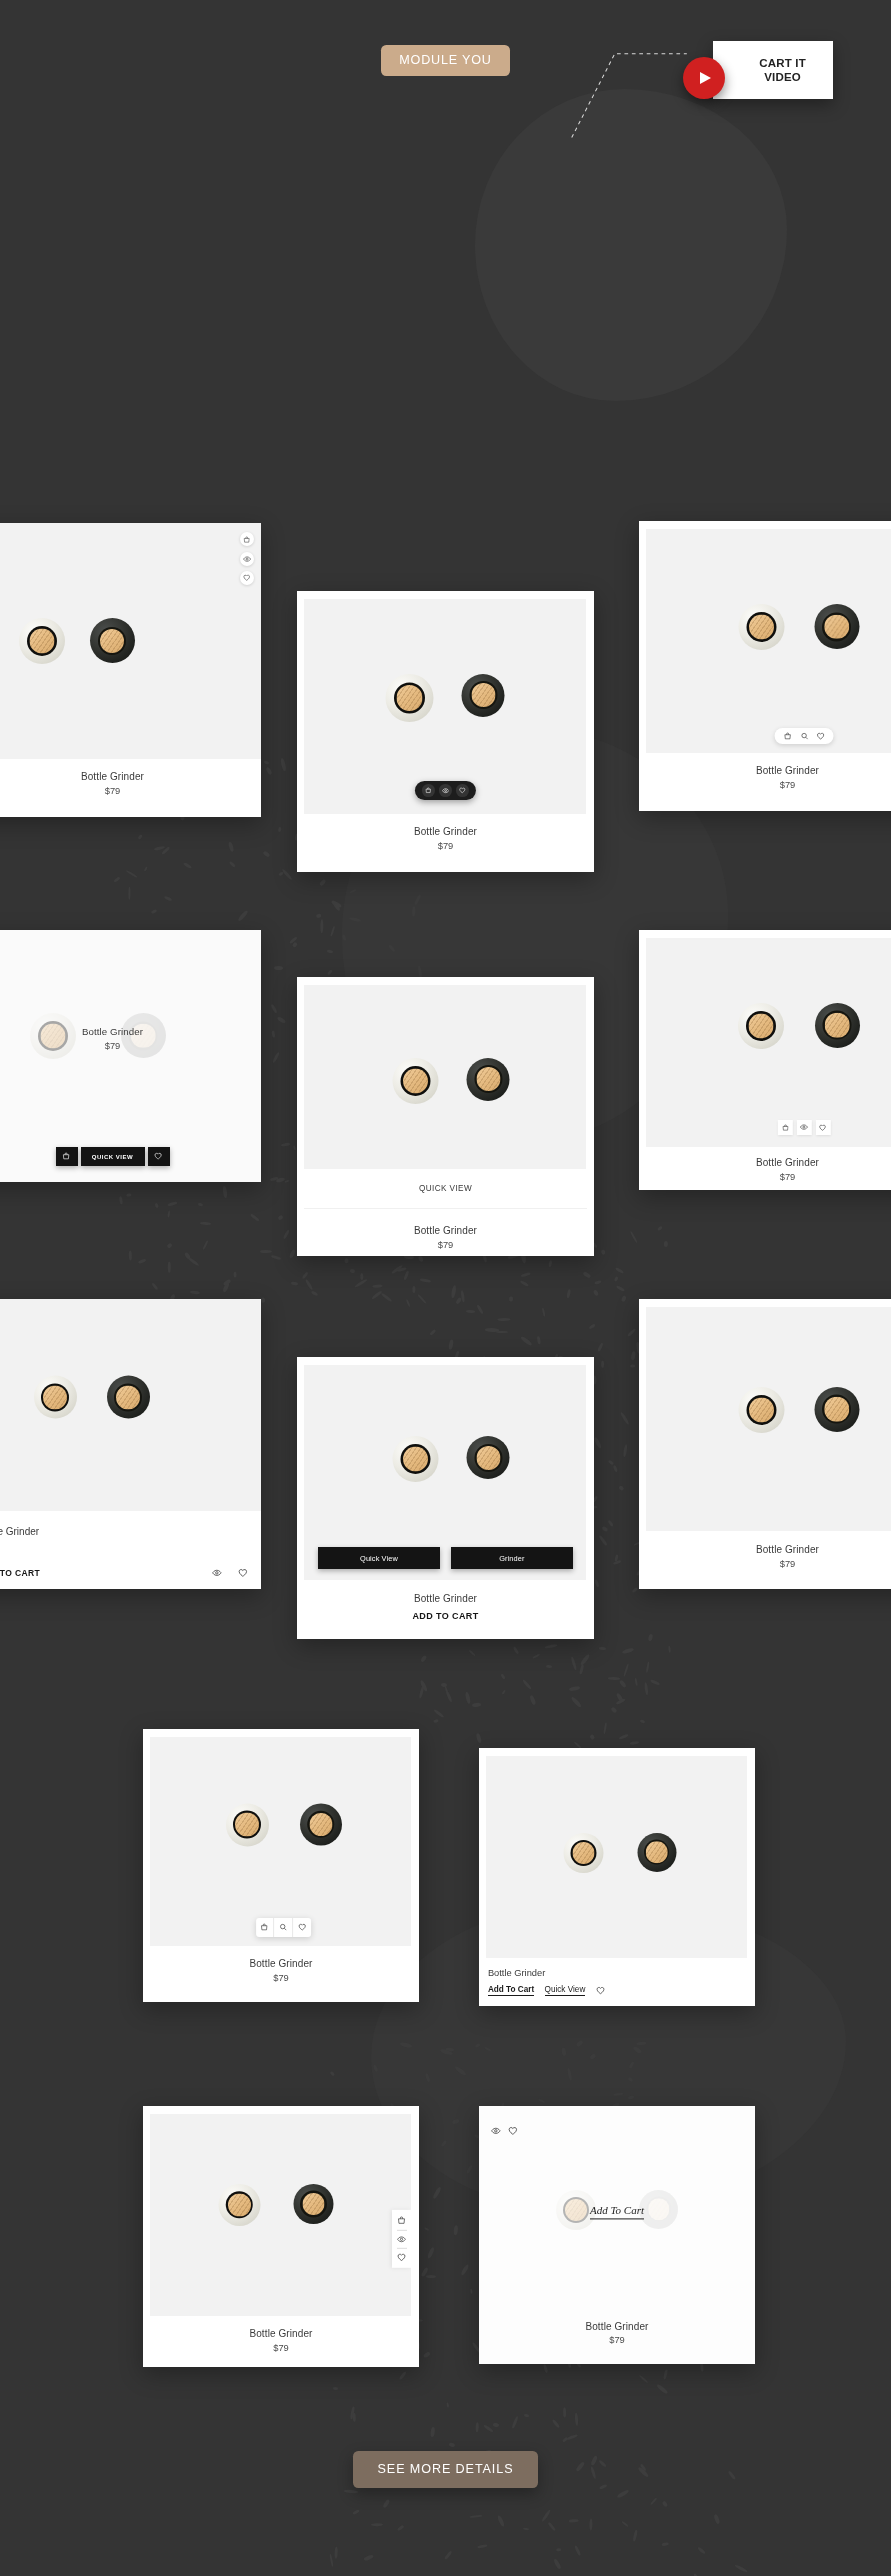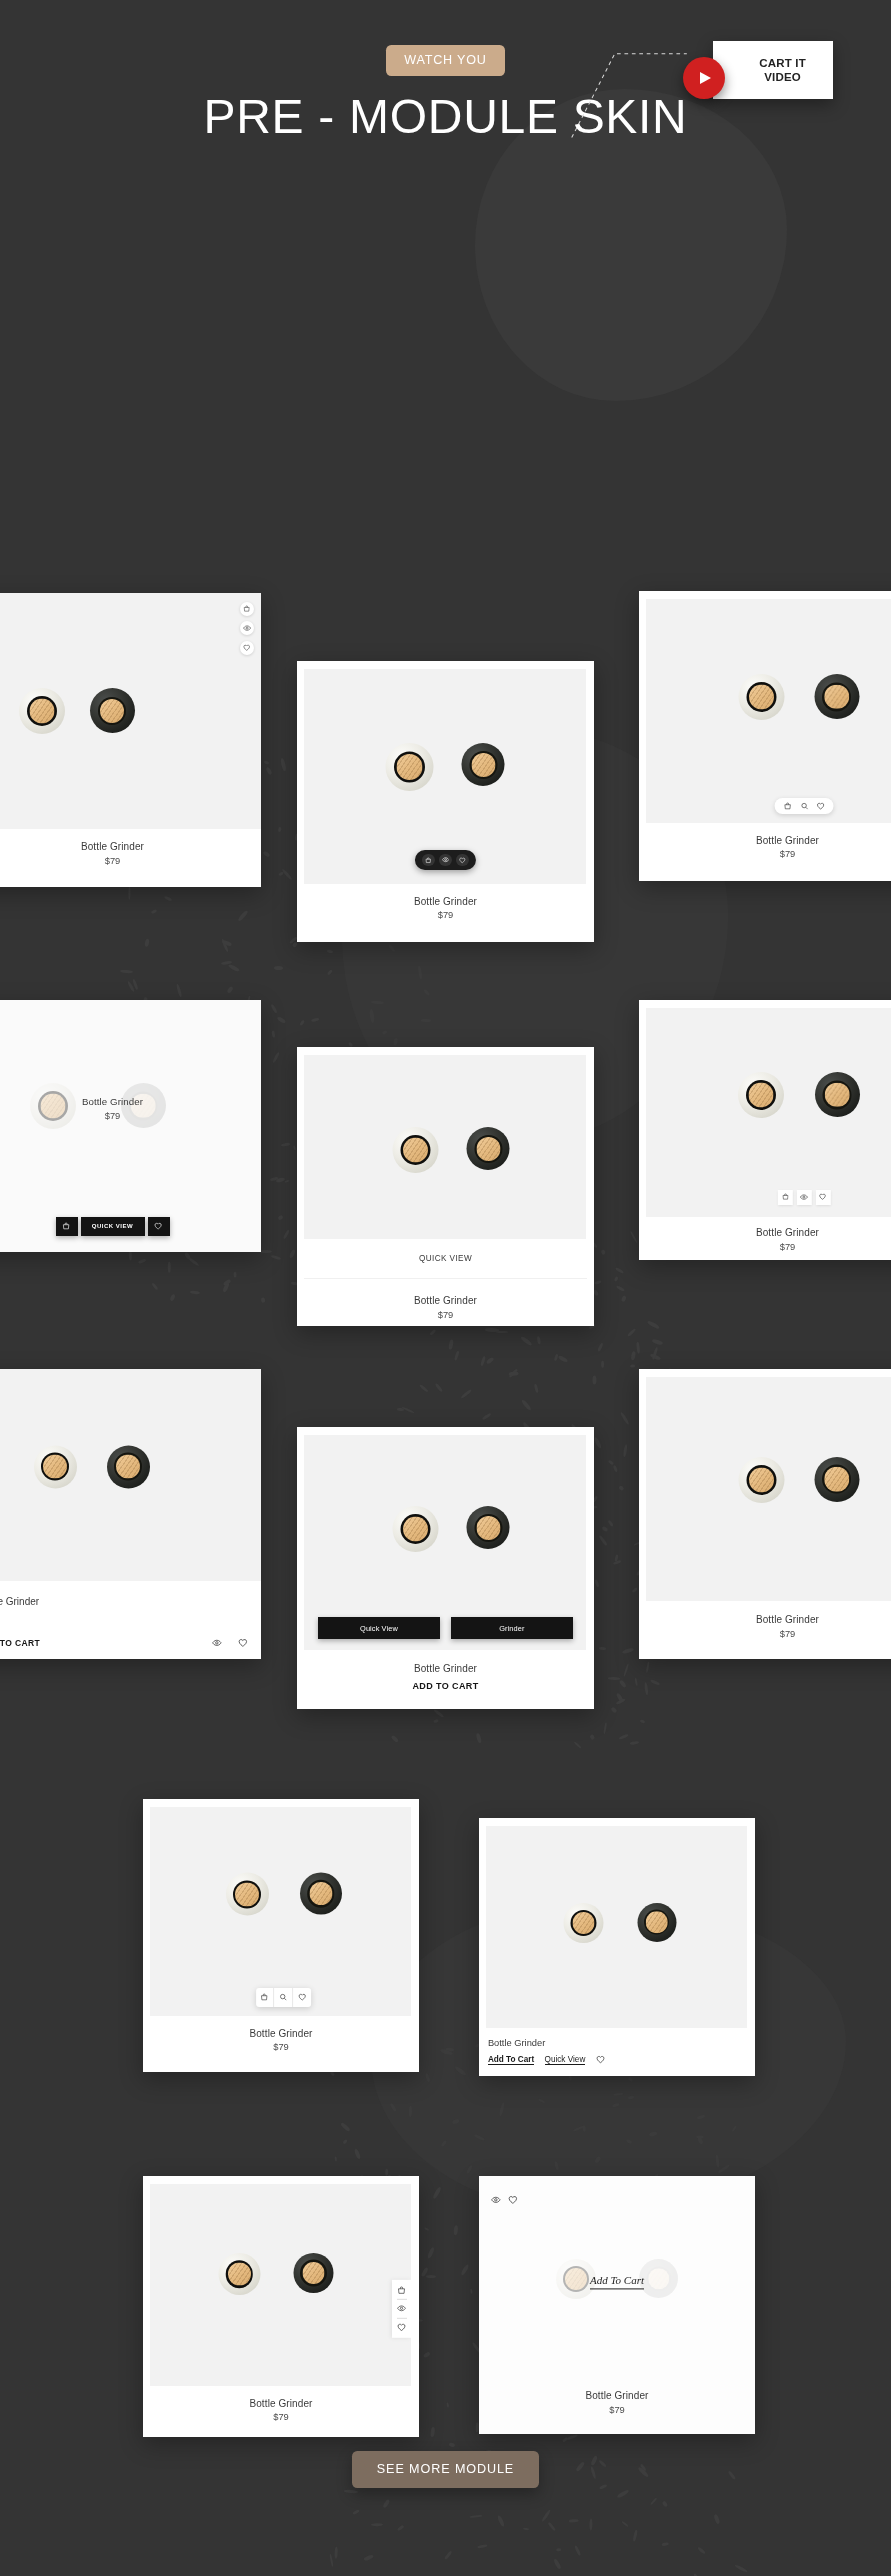--- a/index.html
+++ b/index.html
@@ -770,22 +770,21 @@
 
   <div class="watch-wrap">
     <div class="watch-card">
       <div class="play-btn">
         <div class="play-tri"></div>
       </div>
       <div class="watch-text">CART IT VIDEO</div>
     </div>
   </div>
 
-  <div class="offer-badge">WATCH YOU</div>
-  <h1 class="hero-title">PRE - MODULE SKIN</h1>
+  <div class="offer-badge">MODULE YOU</div>
 </div>
 
 <div class="cards">
 
   <div class="card" style="left:-36px;top:431px;width:297px;height:294px;">
     <div class="photo" style="width:297px;height:236px;">
       <div class="grinders" style="--gap:25px;left:38%;">
         <div class="gr gr-light" style="width:46px;height:46px;">
             <div class="gr-ring" style="width:30px;height:30px;"></div>
             <div class="gr-wood" style="width:25px;height:25px;"></div>
@@ -1199,15 +1198,15 @@
       <div style="position:absolute;left:0;right:0;bottom:19.3px;">
         <div class="ptitle">Bottle Grinder</div>
         <div class="pprice">$79</div>
       </div>
     </div>
   </div>
 
 </div>
 
 <div class="cta-wrap">
-  <div class="cta-btn">SEE MORE MODULE</div>
+  <div class="cta-btn">SEE MORE DETAILS</div>
 </div>
 
 
 </body></html>

